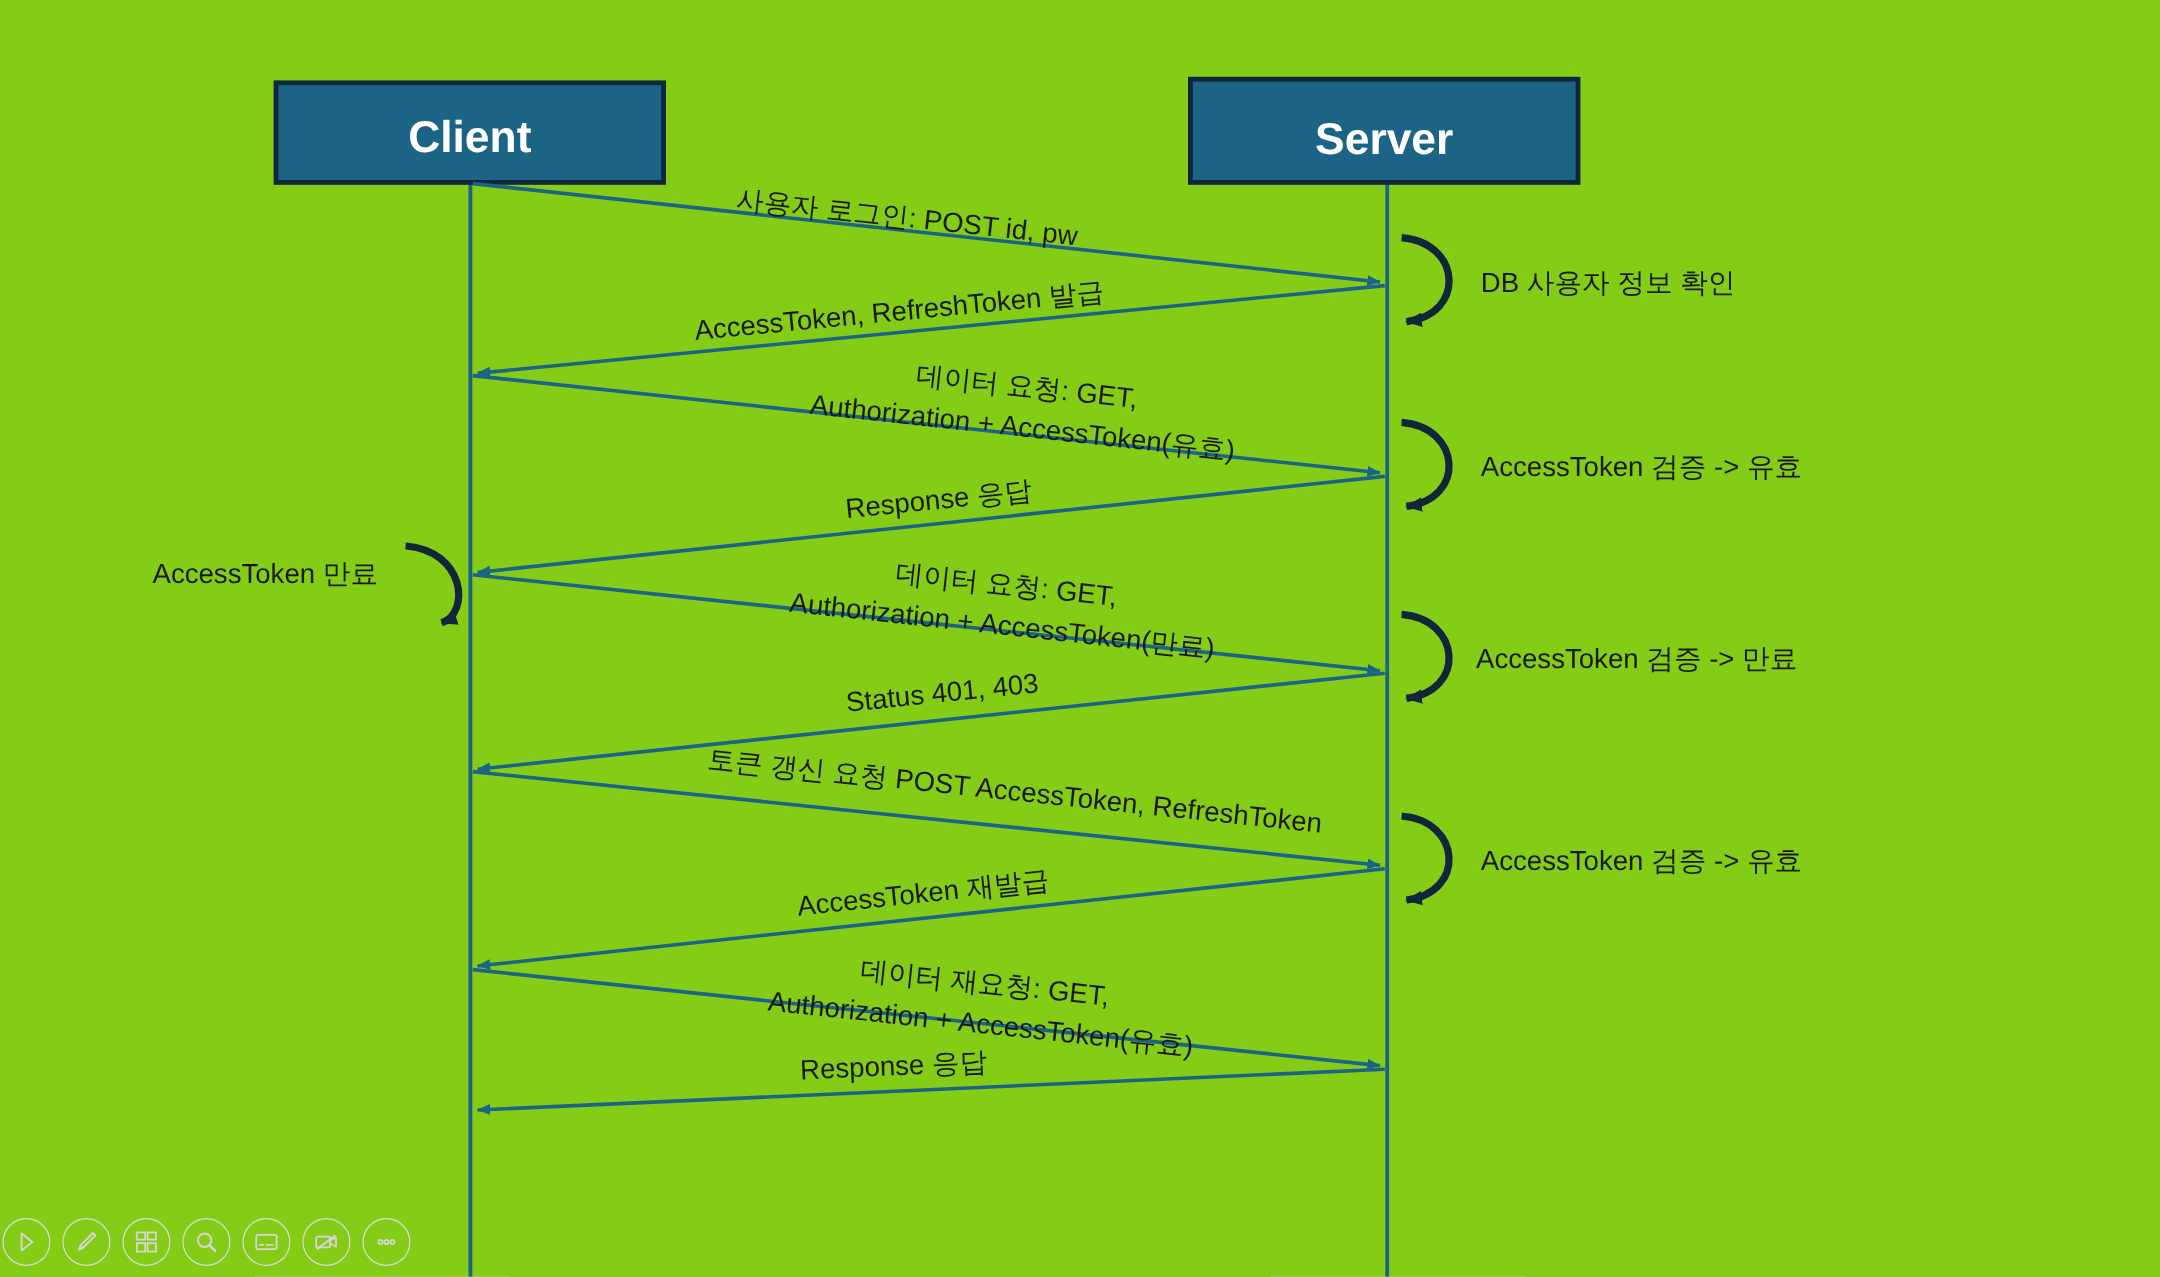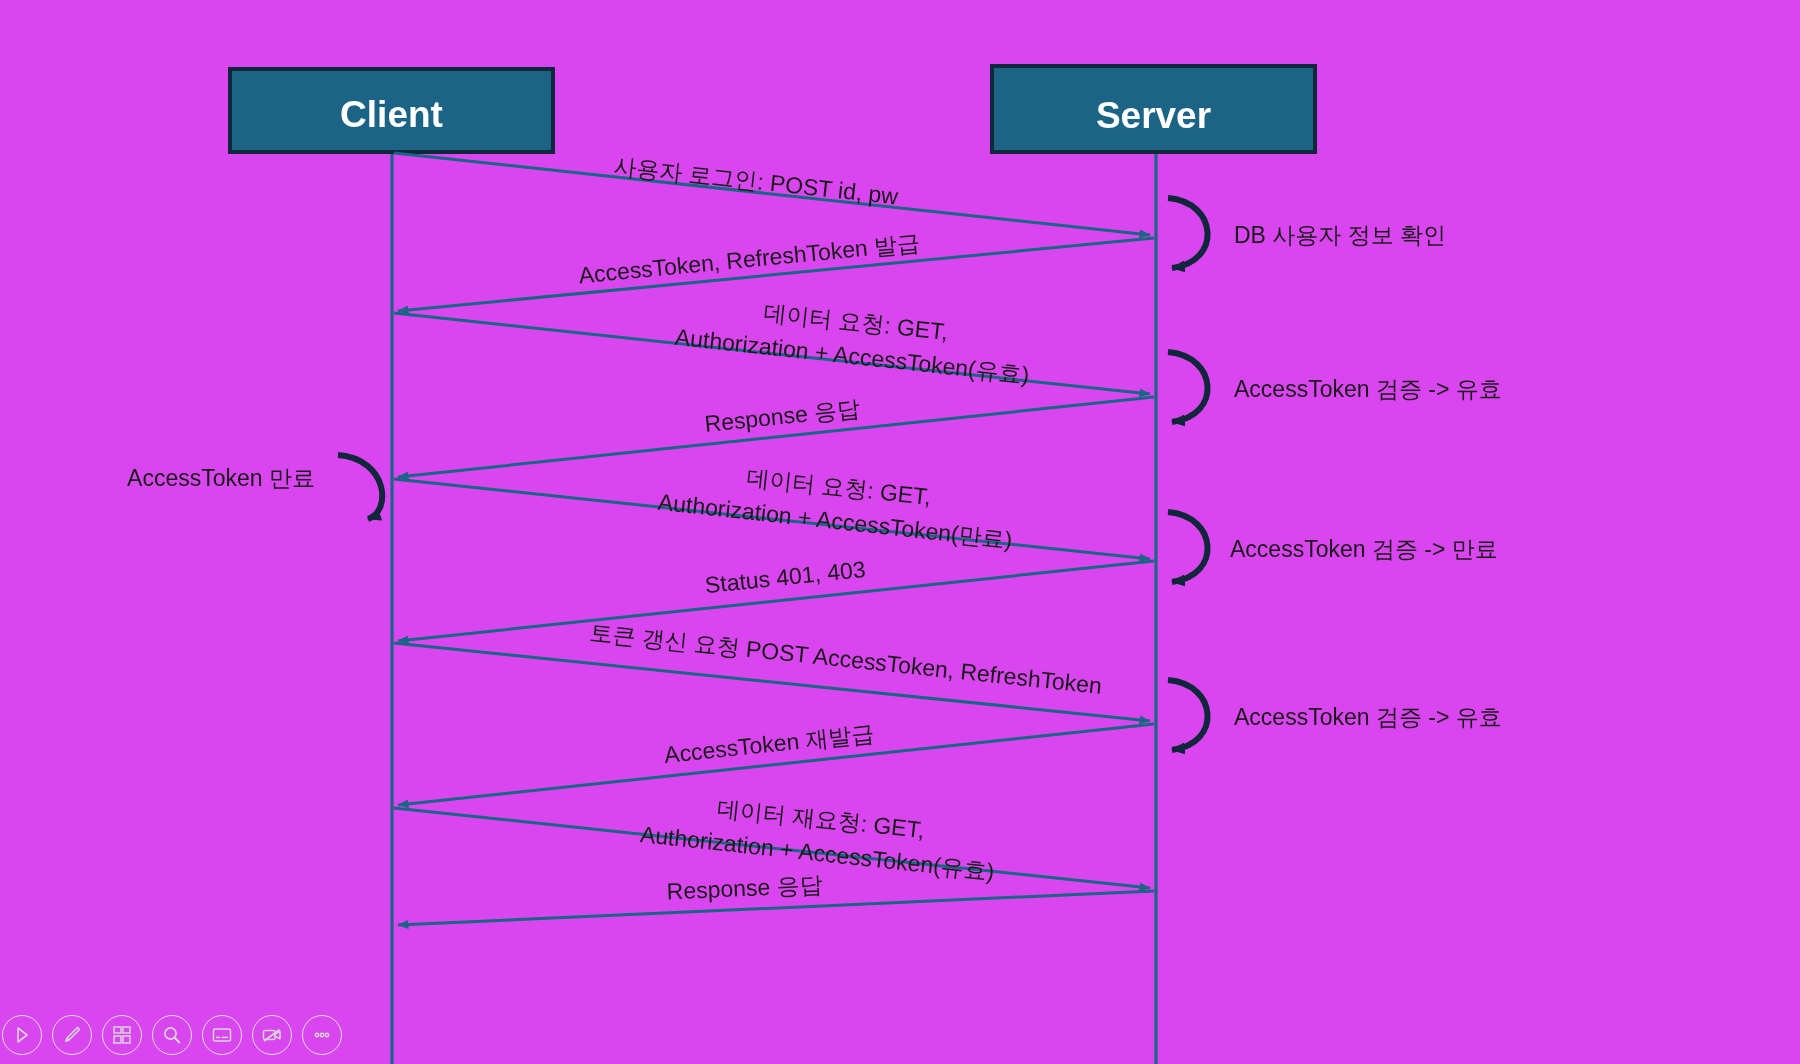--- a/index.html
+++ b/index.html
@@ -6,21 +6,21 @@
   html, body { margin:0; padding:0; }
   body {
     width: 1800px; height: 1064px;
     background: #ffffff;
     font-family: "Liberation Sans", sans-serif;
     overflow: hidden;
     position: relative;
   }
   #slide {
     position: absolute; inset: 0;
-    background: #d946ef;
+    background: #84cc16;
   }
   svg.diagram {
     position: absolute; left:0; top:0;
     width: 1800px; height: 1064px;
     display: block;
   }
   .lifeline-box-label {
     font-family: "Liberation Sans", sans-serif;
     font-weight: bold;
     font-size: 37px;

